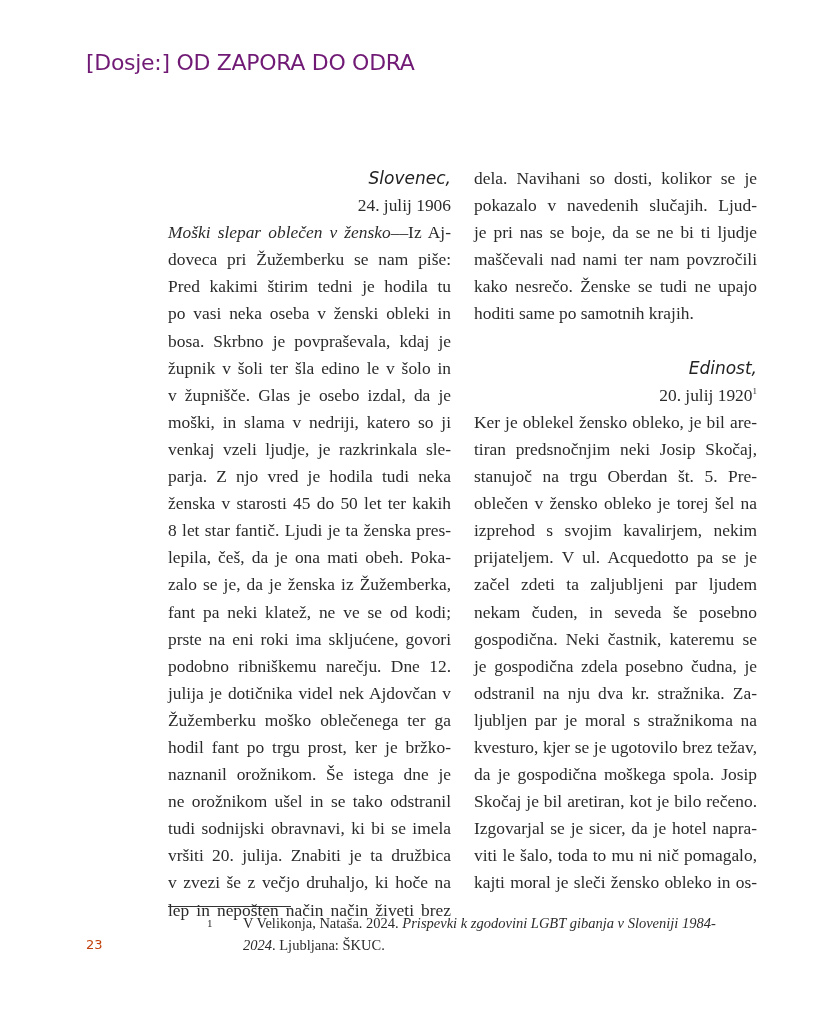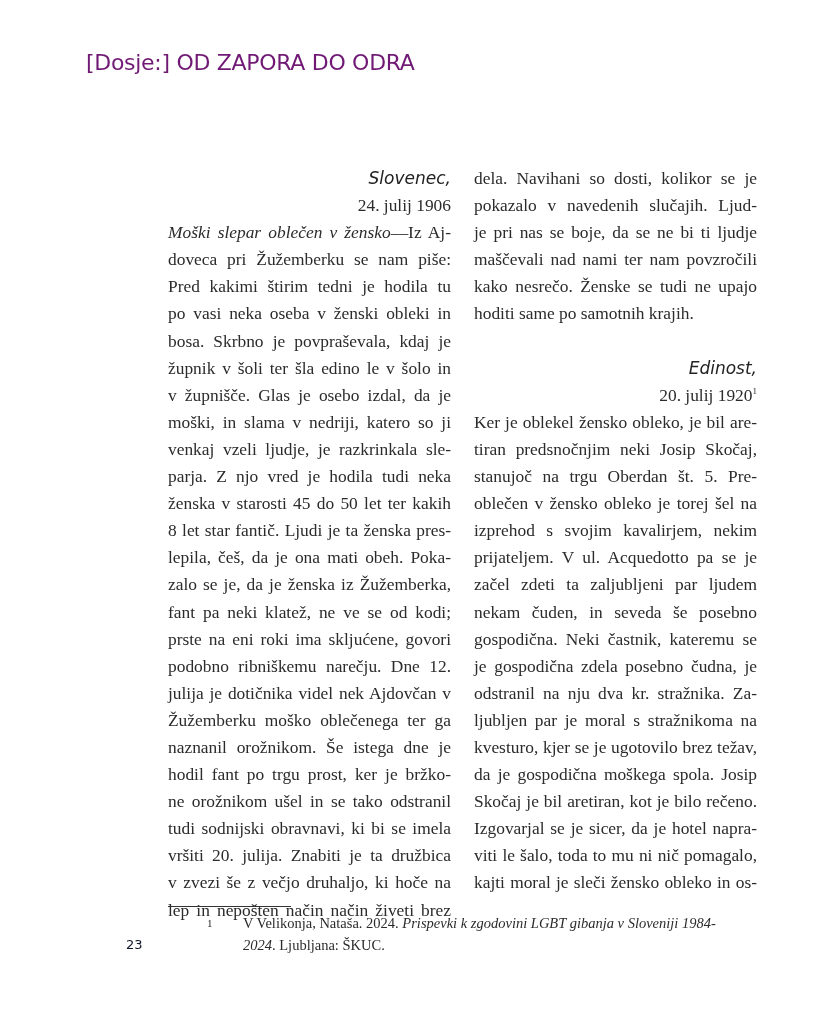--- a/index.html
+++ b/index.html
@@ -96,22 +96,21 @@
       left: 75px;
       top: 0;
       width: 500px;
     }
     .page-number {
       position: absolute;
       left: 86px;
       top: 937px;
       font-family: "DejaVu Sans", sans-serif;
       font-size: 13px;
-      color: #0f172a;
-      margin-left: 40px;
+      color: #c2410c;
     }
   </style>
 </head>
 <body>
 
 <div class="page-header">[Dosje:] OD ZAPORA DO ODRA</div>
 
 <div class="column col-left">
   <span class="source">Slovenec,</span>
   <span class="date">24. julij 1906</span>
@@ -127,22 +126,22 @@
   <span class="line">parja. Z njo vred je hodila tudi neka</span>
   <span class="line">ženska v starosti 45 do 50 let ter kakih</span>
   <span class="line">8 let star fantič. Ljudi je ta ženska pres-</span>
   <span class="line">lepila, češ, da je ona mati obeh. Poka-</span>
   <span class="line">zalo se je, da je ženska iz Žužemberka,</span>
   <span class="line">fant pa neki klatež, ne ve se od kodi;</span>
   <span class="line">prste na eni roki ima skljućene, govori</span>
   <span class="line">podobno ribniškemu narečju. Dne 12.</span>
   <span class="line">julija je dotičnika videl nek Ajdovčan v</span>
   <span class="line">Žužemberku moško oblečenega ter ga</span>
+  <span class="line">hodil fant po trgu prost, ker je bržko-</span>
   <span class="line">naznanil orožnikom. Še istega dne je</span>
-  <span class="line">hodil fant po trgu prost, ker je bržko-</span>
   <span class="line">ne orožnikom ušel in se tako odstranil</span>
   <span class="line">tudi sodnijski obravnavi, ki bi se imela</span>
   <span class="line">vršiti 20. julija. Znabiti je ta družbica</span>
   <span class="line">v zvezi še z večjo druhaljo, ki hoče na</span>
   <span class="line">lep in nepošten način način živeti brez</span>
 </div>
 
 <div class="column col-right">
   <span class="line">dela. Navihani so dosti, kolikor se je</span>
   <span class="line">pokazalo v navedenih slučajih. Ljud-</span>

